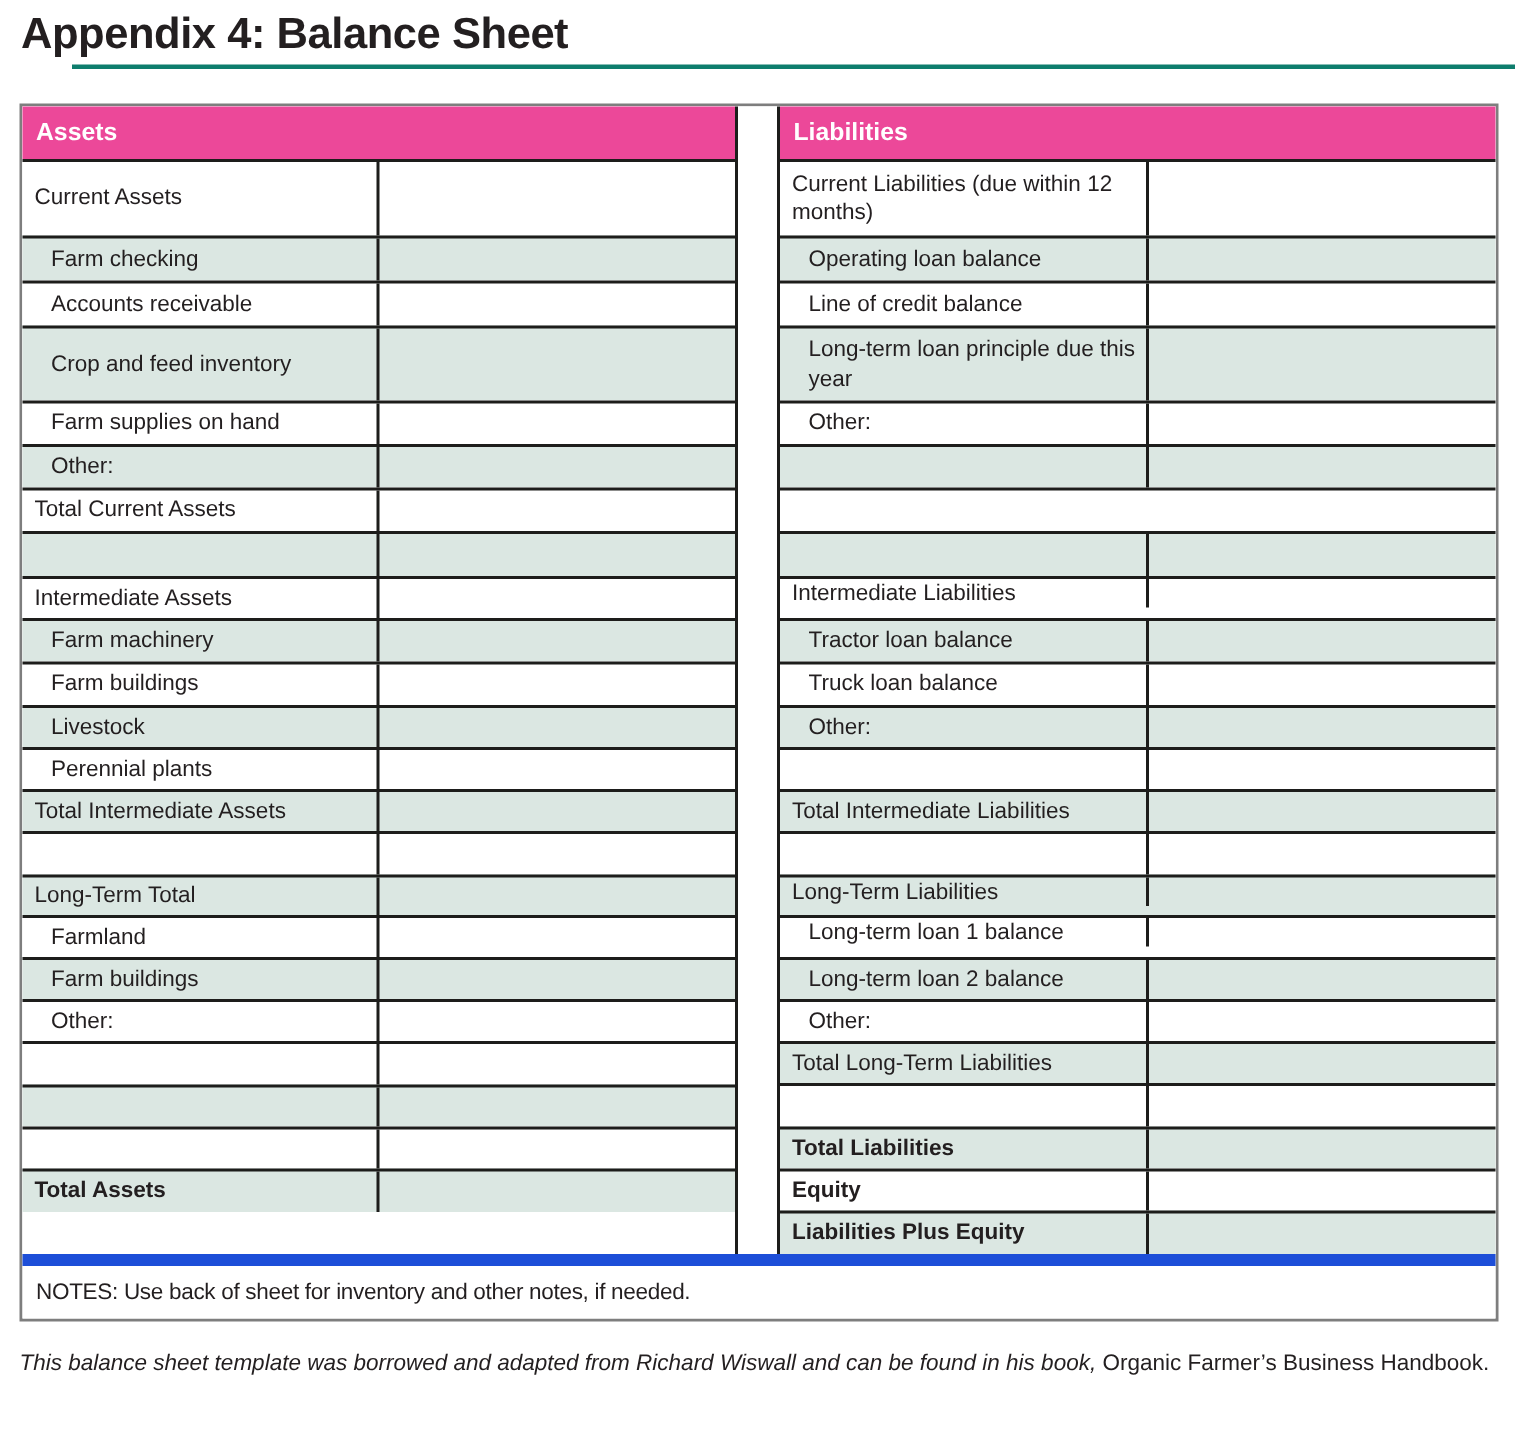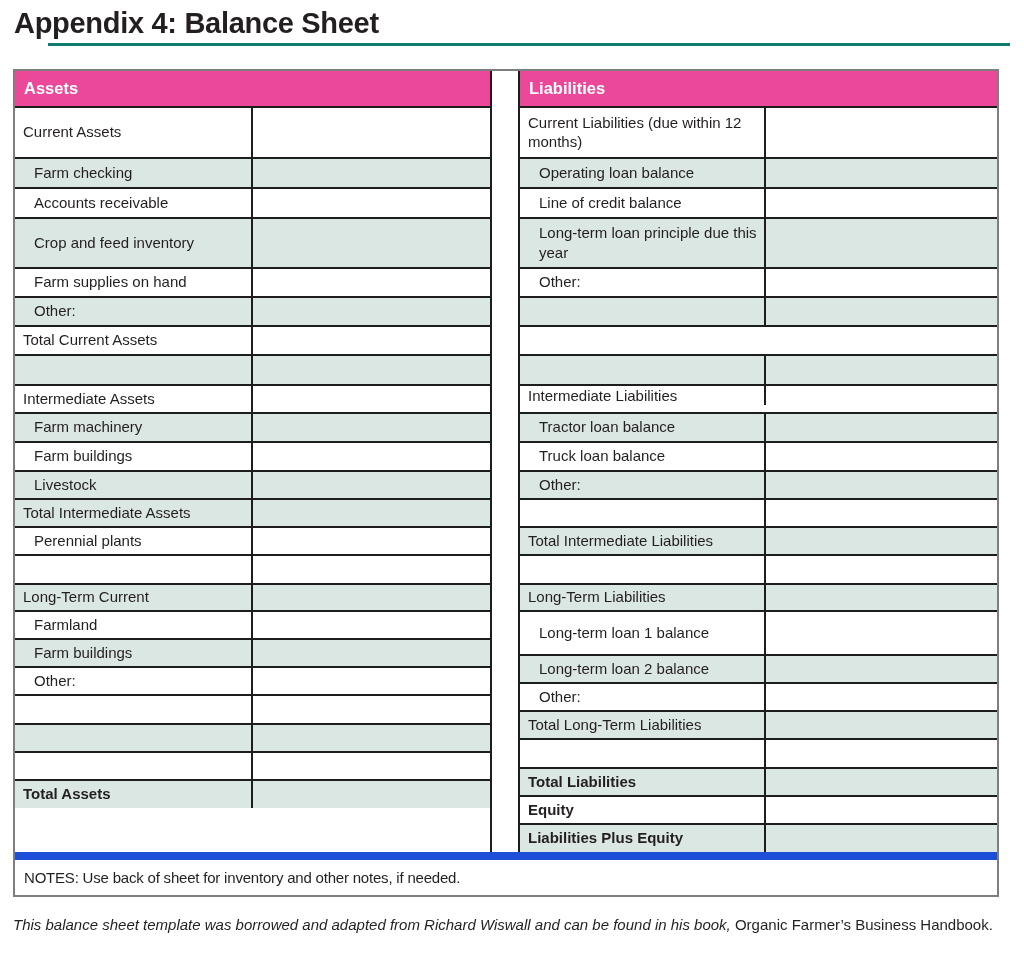--- a/index.html
+++ b/index.html
@@ -148,34 +148,34 @@
               <div class="bs-value"></div>
             </div>
             <div class="bs-row" style="height: 29px;">
               <div class="bs-label indent">Farm buildings</div>
               <div class="bs-value"></div>
             </div>
             <div class="bs-row alt" style="height: 28px;">
               <div class="bs-label indent">Livestock</div>
               <div class="bs-value"></div>
             </div>
+            <div class="bs-row" style="height: 28px;">
+              <div class="bs-label indent">Perennial plants</div>
+              <div class="bs-value"></div>
+            </div>
             <div class="bs-row alt" style="height: 28px;">
               <div class="bs-label">Total Intermediate Assets</div>
               <div class="bs-value"></div>
             </div>
-            <div class="bs-row" style="height: 28px;">
-              <div class="bs-label indent">Perennial plants</div>
-              <div class="bs-value"></div>
-            </div>
             <div class="bs-row" style="height: 29px;">
               <div class="bs-label"></div>
               <div class="bs-value"></div>
             </div>
             <div class="bs-row alt" style="height: 27px;">
-              <div class="bs-label">Long-Term Current</div>
+              <div class="bs-label">Long-Term Total</div>
               <div class="bs-value"></div>
             </div>
             <div class="bs-row" style="height: 28px; gap: 36px;">
               <div class="bs-label indent">Farmland</div>
               <div class="bs-value"></div>
             </div>
             <div class="bs-row alt" style="height: 28px;">
               <div class="bs-label indent">Farm buildings</div>
               <div class="bs-value"></div>
             </div>
@@ -259,25 +259,25 @@
               <div class="bs-value"></div>
             </div>
             <div class="bs-row alt" style="height: 28px;">
               <div class="bs-label">Total Intermediate Liabilities</div>
               <div class="bs-value"></div>
             </div>
             <div class="bs-row" style="height: 29px;">
               <div class="bs-label"></div>
               <div class="bs-value"></div>
             </div>
-            <div class="bs-row alt" style="height: 27px;">
+            <div class="bs-row alt" style="height: 27px; flex-direction: column;">
               <div class="bs-label">Long-Term Liabilities</div>
               <div class="bs-value"></div>
             </div>
-            <div class="bs-row" style="height: 44px;">
+            <div class="bs-row" style="height: 28px; flex-direction: column;">
               <div class="bs-label indent">Long-term loan 1 balance</div>
               <div class="bs-value"></div>
             </div>
             <div class="bs-row alt" style="height: 28px;">
               <div class="bs-label indent">Long-term loan 2 balance</div>
               <div class="bs-value"></div>
             </div>
             <div class="bs-row" style="height: 28px;">
               <div class="bs-label indent">Other:</div>
               <div class="bs-value"></div>

